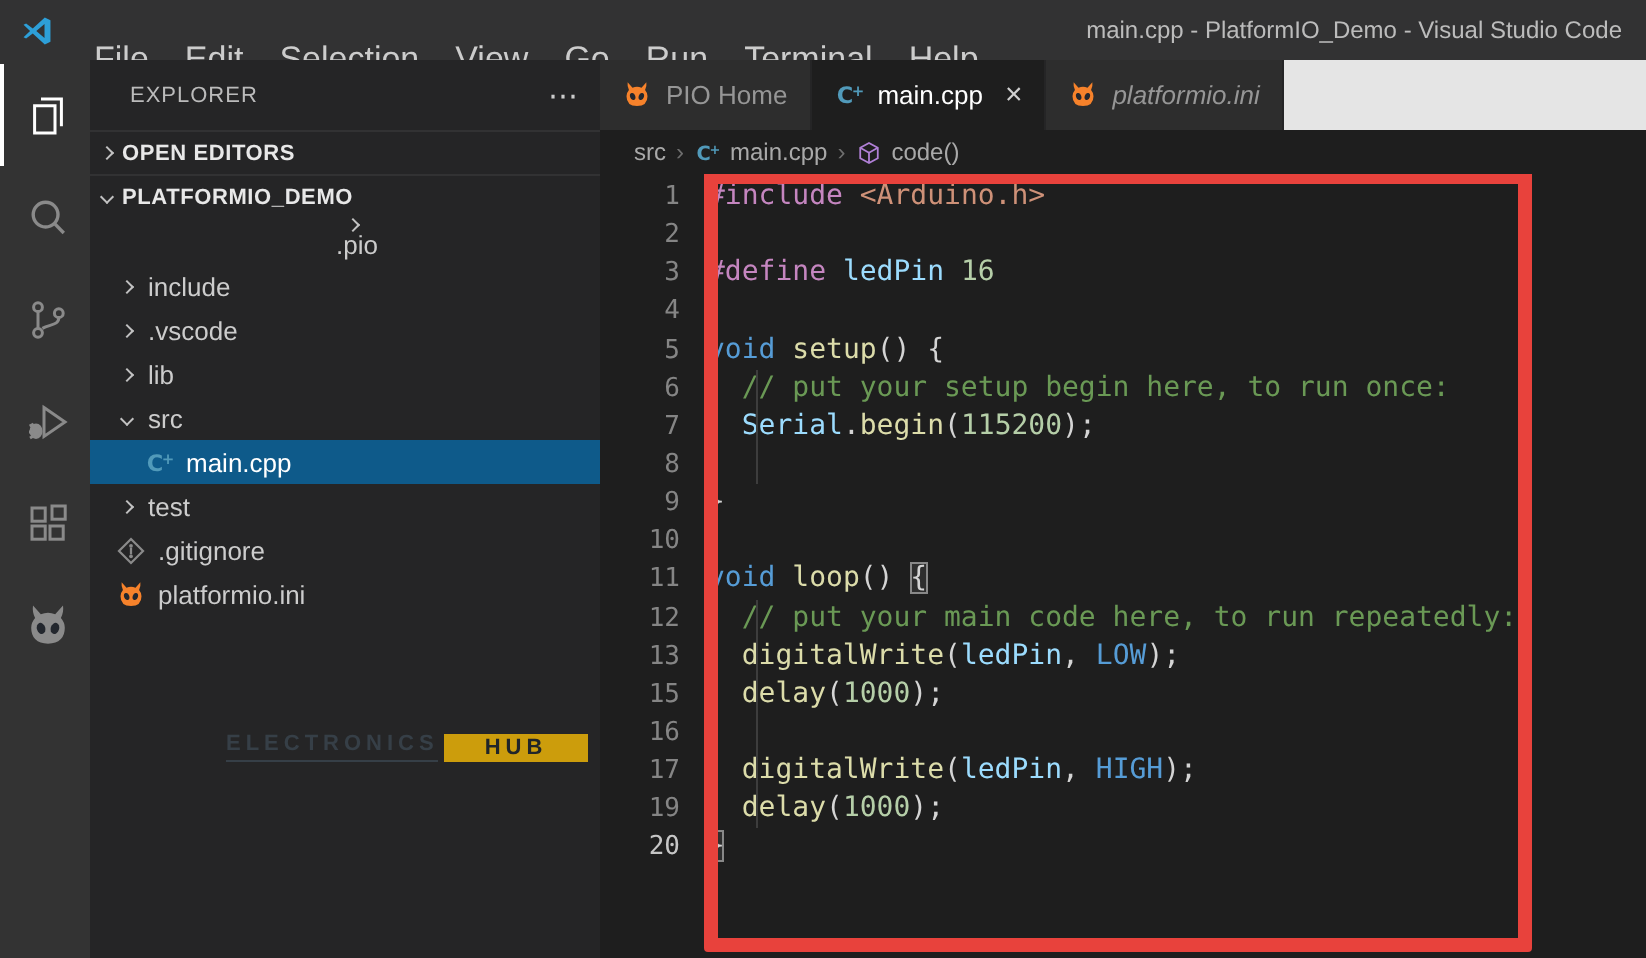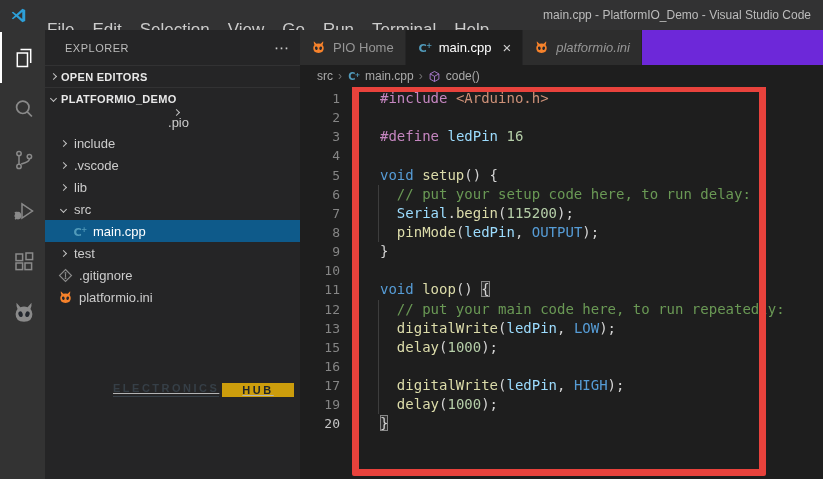--- a/index.html
+++ b/index.html
@@ -29,40 +29,40 @@
   .sb-section { height:22px; display:flex; align-items:center; font-size:11px; font-weight:bold; color:#e8e8e8; padding-left:6px; letter-spacing:.3px; border-top:1px solid rgba(204,204,204,0.08); }
   .sb-section .chev { margin-right:5px; }
   .tree { margin-top:1px; }
   .tree-row { height:22px; display:flex; align-items:center; font-size:13px; color:#cccccc; }
   .tree-row.selected { background:#0e5a8a; color:#ffffff; }
   .chev { width:5px; height:5px; border-right:1.4px solid #c2c2c2; border-bottom:1.4px solid #c2c2c2; display:inline-block; flex-shrink:0; }
   .chev.right { transform:rotate(-45deg); }
   .chev.down  { transform:rotate(45deg); }
   .tree-ic { width:16px; height:16px; margin-right:6px; display:flex; align-items:center; justify-content:center; flex-shrink:0; }
   .tree-ic svg { width:15px; height:15px; }
-  .watermark { position:absolute; left:68px; top:352px; display:flex; align-items:center; font-size:11px; font-weight:bold; letter-spacing:2.5px; opacity:.85;text-decoration:underline; }
+  .watermark { position:absolute; left:68px; top:336px; display:flex; align-items:center; font-size:11px; font-weight:bold; letter-spacing:2.5px; opacity:.85; }
   .wm-text { color:#39444d; border-bottom:1px solid #39444d; padding-bottom:2px; }
   .wm-badge { background:#eab308; color:#1d2press226; color:#20262b; padding:1px 20px; margin-left:3px; }
   
   .editorpane { flex:1; display:flex; flex-direction:column; background:#1e1e1e; min-width:0; }
-  .tabbar { height:35px; background:#6d28d9; display:flex; flex-shrink:0; }
+  .tabbar { height:35px; background:#e5e5e5; display:flex; flex-shrink:0; }
   .tab { display:flex; align-items:center; padding:0 11px; font-size:13px; color:#969696; background:#2d2d2d; border-right:1px solid #252526; gap:7px; min-width:0; }
   .tab.active { background:#1e1e1e; color:#ffffff; }
   .tab.italic .tab-label { font-style:italic; }
   .tab-ic svg { width:15px; height:15px; display:block; }
   .tab-close { margin-left:4px; font-size:15px; color:#d0d0d0; line-height:1; }
   .breadcrumb { height:22px; display:flex; align-items:center; font-size:12px; color:#a9a9a9; padding-left:17px; gap:5px; flex-shrink:0; }
   .bc-sep { color:#6e6e6e; }
   .bc-ic svg { width:13px; height:13px; display:block; }
   
   .code-area { position:relative; flex:1; padding-top:2px; font-family:"DejaVu Sans Mono", monospace; font-size:14px; overflow:hidden; }
   .line { display:flex; height:19.15px; line-height:19.15px; position:relative; white-space:pre; }
   .ln { width:40px; text-align:right; color:#858585; font-size:13px; flex-shrink:0; }
   .ln.active { color:#c6c6c6; }
-  .lt { margin-left:40px; }
+  .lt { margin-left:14px; }
   .line.guide::before { content:""; position:absolute; left:78px; top:0; bottom:0; width:1px; background:#3d3d3d; }
   .tok-pre { color:#C586C0; } .tok-str { color:#CE9178; } .tok-kw { color:#569CD6; }
   .tok-fn { color:#DCDCAA; } .tok-var { color:#9CDCFE; } .tok-num { color:#B5CEA8; }
   .tok-com { color:#6A9955; } .tok-pun { color:#D4D4D4; }
   .tok-brk { color:#D4D4D4; box-shadow:inset 0 0 0 1px #888888; background:rgba(120,120,120,.18); }
   .annotation { position:absolute; left:52px; top:-2px; width:414px; height:391px; border:7px solid #e8423c; border-radius:2px; pointer-events:none; }
 </style>
 </head>
 <body>
 
@@ -271,23 +271,23 @@
         </span>
         <span>code()</span>
       </div>
     <div class="code-area">
       <div id="code">
           <div class="line"><span class="ln">1</span><span class="lt"><span class="tok-pre">#include</span><span class="tok-pun"> </span><span class="tok-str">&lt;Arduino.h&gt;</span></span></div>
           <div class="line"><span class="ln">2</span><span class="lt"></span></div>
           <div class="line"><span class="ln">3</span><span class="lt"><span class="tok-pre">#define</span><span class="tok-pun"> </span><span class="tok-var">ledPin</span><span class="tok-pun"> </span><span class="tok-num">16</span></span></div>
           <div class="line"><span class="ln">4</span><span class="lt"></span></div>
           <div class="line"><span class="ln">5</span><span class="lt"><span class="tok-kw">void</span><span class="tok-pun"> </span><span class="tok-fn">setup</span><span class="tok-pun">() {</span></span></div>
-          <div class="line guide"><span class="ln">6</span><span class="lt"><span class="tok-com">  // put your setup code here, to run delay:</span></span></div>
+          <div class="line guide"><span class="ln">6</span><span class="lt"><span class="tok-com">  // put your setup begin here, to run once:</span></span></div>
           <div class="line guide"><span class="ln">7</span><span class="lt"><span class="tok-pun">  </span><span class="tok-var">Serial</span><span class="tok-pun">.</span><span class="tok-fn">begin</span><span class="tok-pun">(</span><span class="tok-num">115200</span><span class="tok-pun">);</span></span></div>
-          <div class="line guide"><span class="ln">8</span><span class="lt"><span class="tok-pun">  </span><span class="tok-fn">pinMode</span><span class="tok-pun">(</span><span class="tok-var">ledPin</span><span class="tok-pun">, </span><span class="tok-kw">OUTPUT</span><span class="tok-pun">);</span></span></div>
+          <div class="line guide"><span class="ln">8</span></div>
           <div class="line"><span class="ln">9</span><span class="lt"><span class="tok-pun">}</span></span></div>
           <div class="line"><span class="ln">10</span><span class="lt"></span></div>
           <div class="line"><span class="ln">11</span><span class="lt"><span class="tok-kw">void</span><span class="tok-pun"> </span><span class="tok-fn">loop</span><span class="tok-pun">() </span><span class="tok-brk">{</span></span></div>
           <div class="line guide"><span class="ln">12</span><span class="lt"><span class="tok-com">  // put your main code here, to run repeatedly:</span></span></div>
           <div class="line guide"><span class="ln">13</span><span class="lt"><span class="tok-pun">  </span><span class="tok-fn">digitalWrite</span><span class="tok-pun">(</span><span class="tok-var">ledPin</span><span class="tok-pun">, </span><span class="tok-kw">LOW</span><span class="tok-pun">);</span></span></div>
           <div class="line guide"><span class="ln">15</span><span class="lt"><span class="tok-pun">  </span><span class="tok-fn">delay</span><span class="tok-pun">(</span><span class="tok-num">1000</span><span class="tok-pun">);</span></span></div>
           <div class="line guide"><span class="ln">16</span><span class="lt"></span></div>
           <div class="line guide"><span class="ln">17</span><span class="lt"><span class="tok-pun">  </span><span class="tok-fn">digitalWrite</span><span class="tok-pun">(</span><span class="tok-var">ledPin</span><span class="tok-pun">, </span><span class="tok-kw">HIGH</span><span class="tok-pun">);</span></span></div>
           <div class="line guide"><span class="ln">19</span><span class="lt"><span class="tok-pun">  </span><span class="tok-fn">delay</span><span class="tok-pun">(</span><span class="tok-num">1000</span><span class="tok-pun">);</span></span></div>
           <div class="line"><span class="ln active">20</span><span class="lt"><span class="tok-brk">}</span></span></div>

